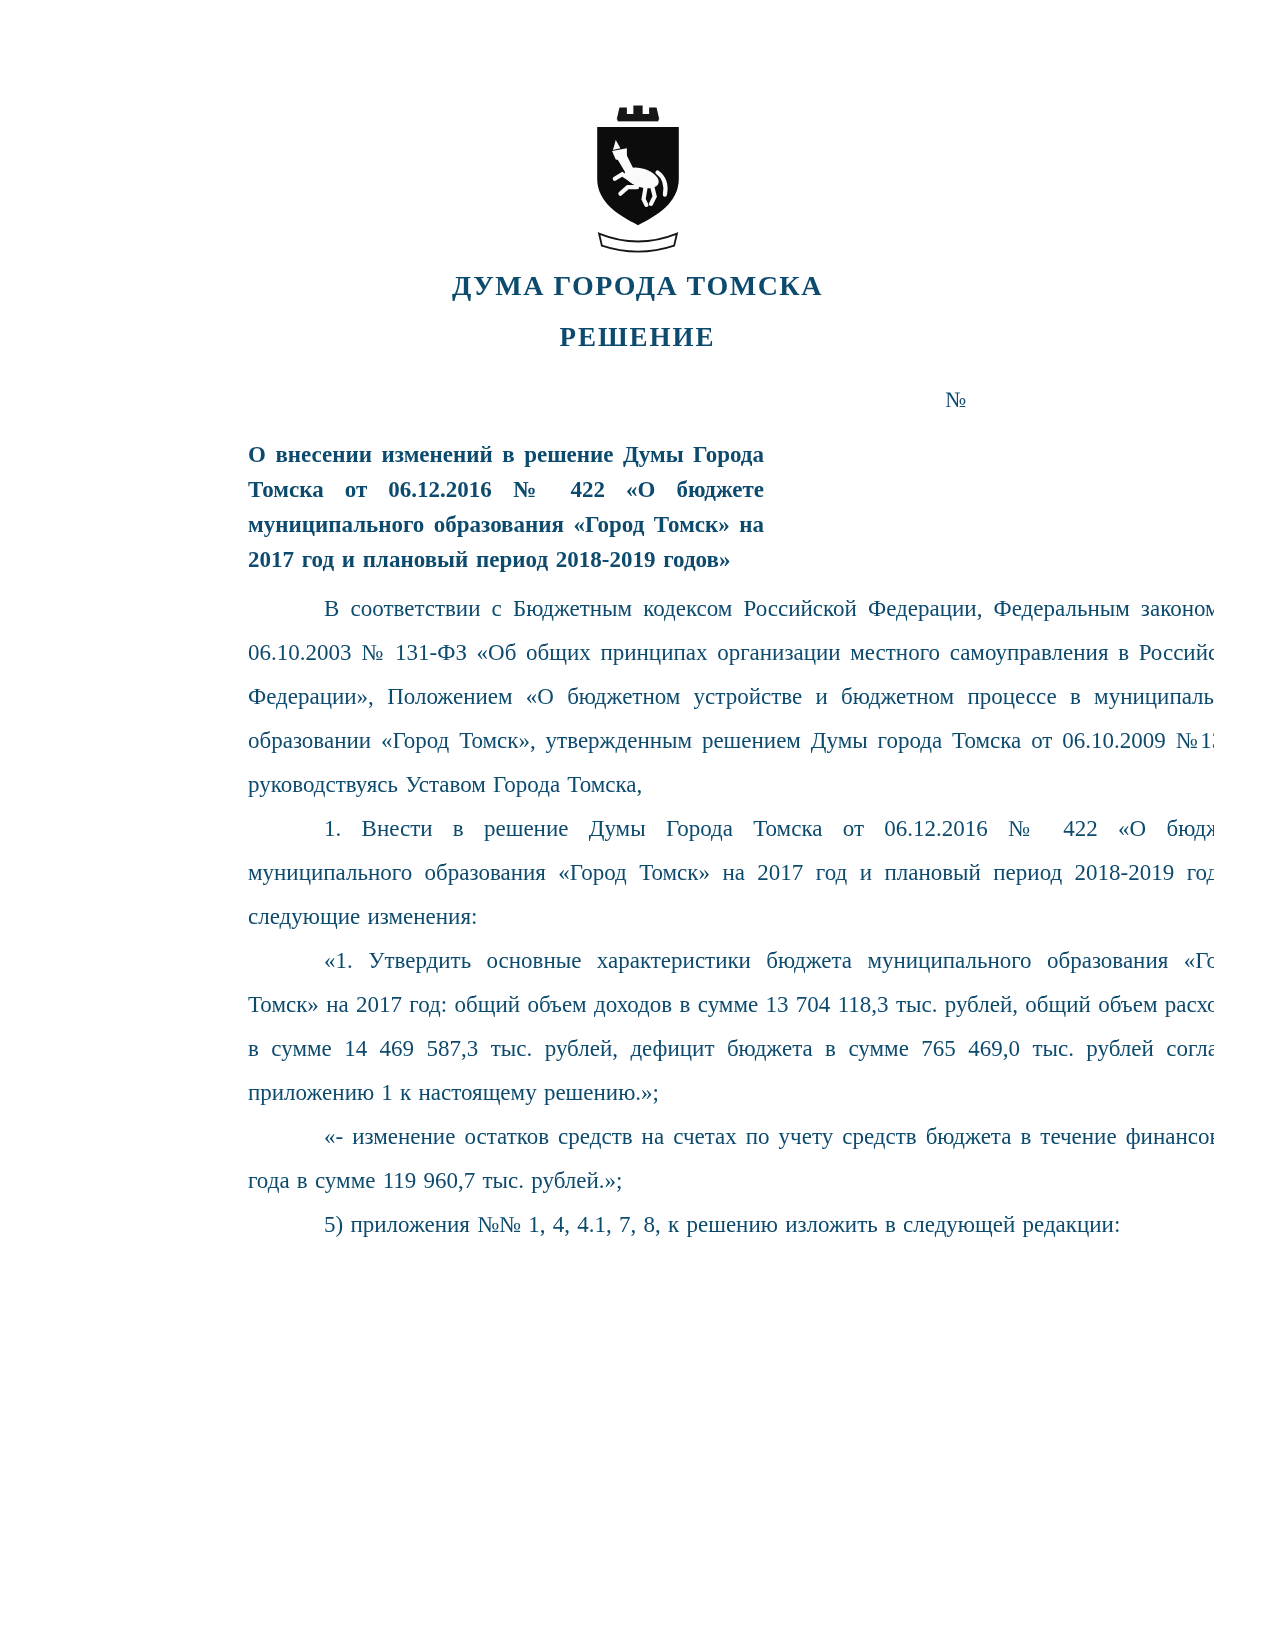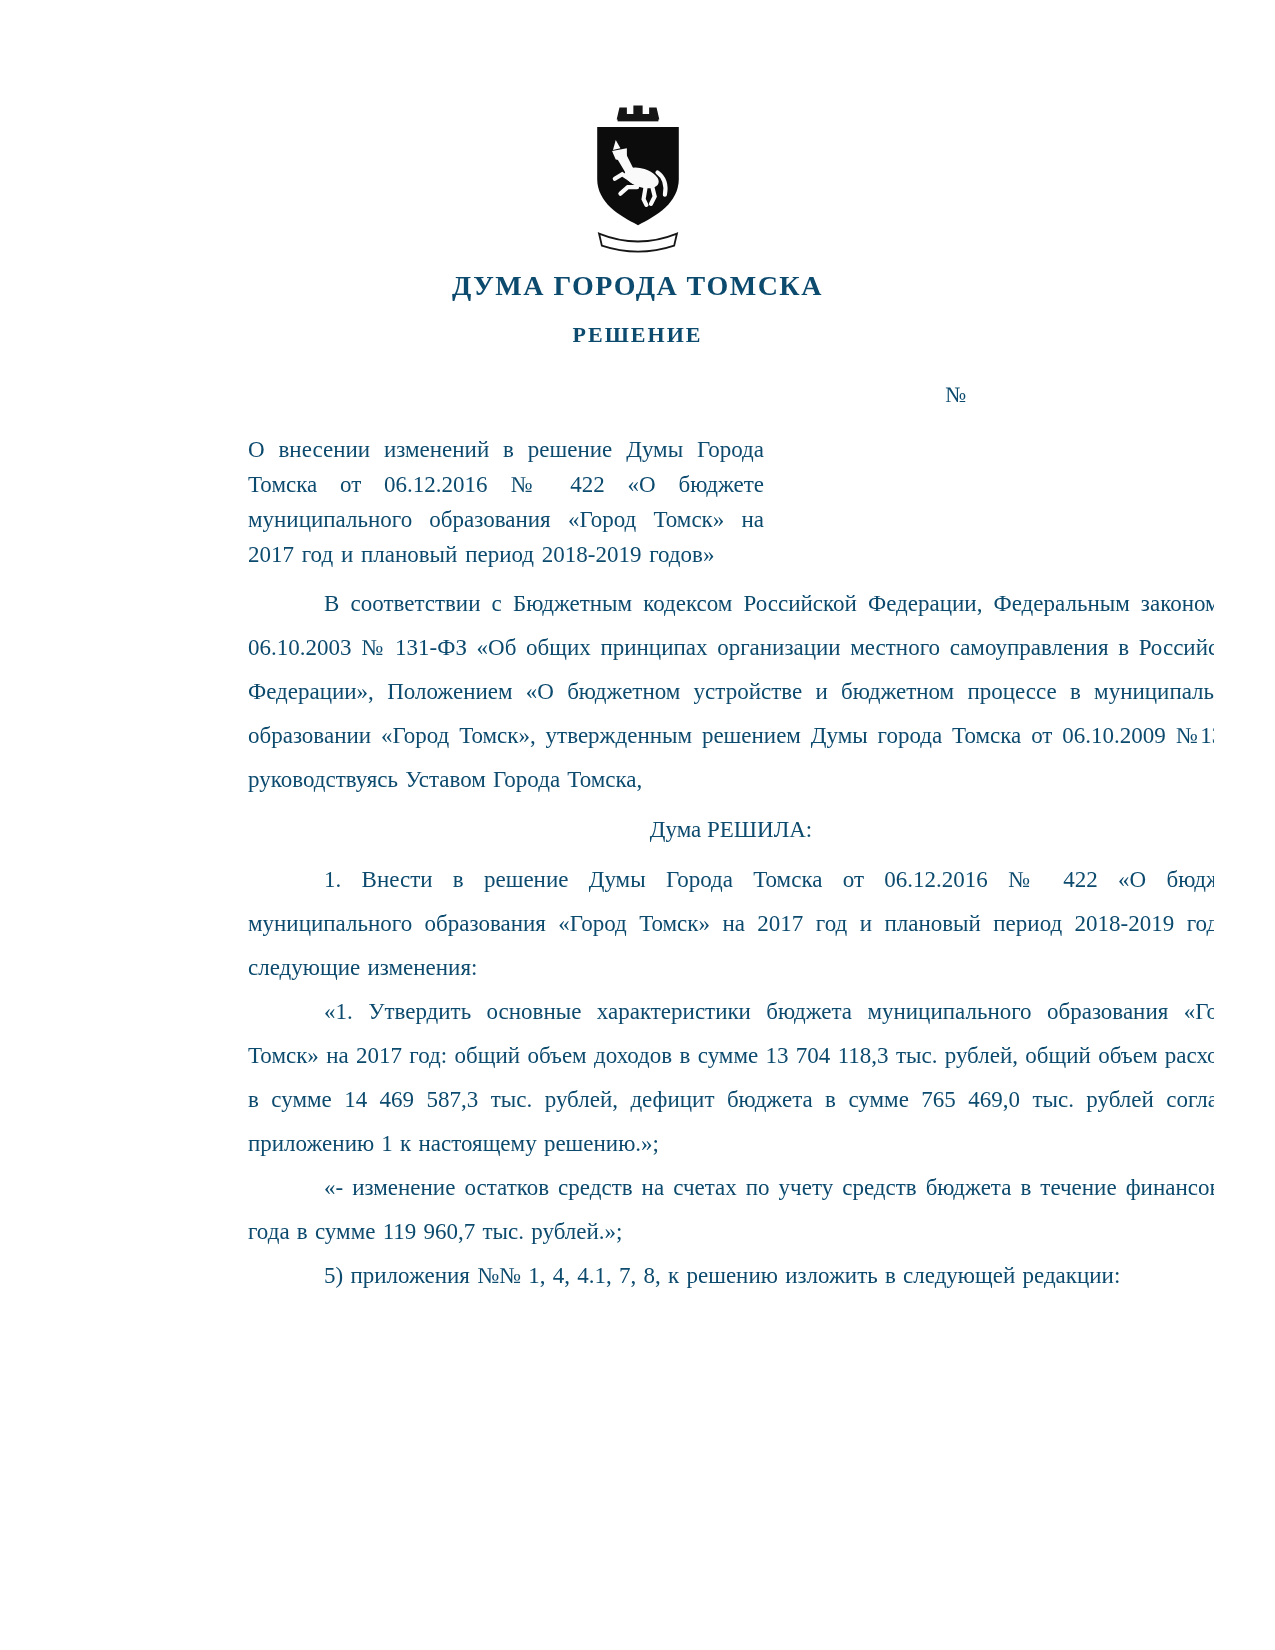--- a/index.html
+++ b/index.html
@@ -18,35 +18,35 @@
   .emblem svg { display: inline-block; }
   .org {
     text-align: center;
     font-size: 28px;
     font-weight: bold;
     letter-spacing: 1.5px;
     margin-top: 10px;
   }
   .doctype {
     text-align: center;
-    font-size: 22px;
+    font-size: 27px;
     font-weight: bold;
     letter-spacing: 2px;
     margin-top: 20px;
   }
   .number-line {
     margin-top: 34px;
     padding-left: 945px;
     font-size: 22px;
     height: 30px;
   }
   .title-block {
     margin: 20px 0 0 248px;
     width: 516px;
-    font-weight: normal;
+    font-weight: bold;
     font-size: 23px;
     line-height: 35px;
     text-align: justify;
     word-spacing: 2px;
   }
   
   .text-col {
     margin: 10px 0 0 248px;
     width: 966px;
     overflow: hidden;
@@ -109,21 +109,20 @@
     <div class="number-line">
       <span>№</span>
     </div>
   </header>
 
   <section class="title-block">О внесении изменений в решение Думы Города Томска от 06.12.2016 № 422 «О бюджете муниципального образования «Город Томск» на 2017 год и плановый период 2018-2019 годов»</section>
 
   <main class="text-col">
     <p class="para">В соответствии с Бюджетным кодексом Российской Федерации, Федеральным законом от 06.10.2003 № 131-ФЗ «Об общих принципах организации местного самоуправления в Российской Федерации», Положением «О бюджетном устройстве и бюджетном процессе в муниципальном образовании «Город Томск», утвержденным решением Думы города Томска от 06.10.2009 №1316, руководствуясь Уставом Города Томска,</p>
 
-    <p class="center-heading">Дума РЕШИЛА:</p>
 
     <p class="para">1. Внести в решение Думы Города Томска от 06.12.2016 № 422 «О бюджете муниципального образования «Город Томск» на 2017 год и плановый период 2018-2019 годов» следующие изменения:</p>
     <p class="para">«1. Утвердить основные характеристики бюджета муниципального образования «Город Томск» на 2017 год: общий объем доходов в сумме 13 704 118,3 тыс. рублей, общий объем расходов в сумме 14 469 587,3 тыс. рублей, дефицит бюджета в сумме 765 469,0 тыс. рублей согласно приложению 1 к настоящему решению.»;</p>
     <p class="para">«- изменение остатков средств на счетах по учету средств бюджета в течение финансового года в сумме 119 960,7 тыс. рублей.»;</p>
     <p class="para">5) приложения №№ 1, 4, 4.1, 7, 8, к решению изложить в следующей редакции:</p>
   </main>
 
 </div>
 
 </body></html>

